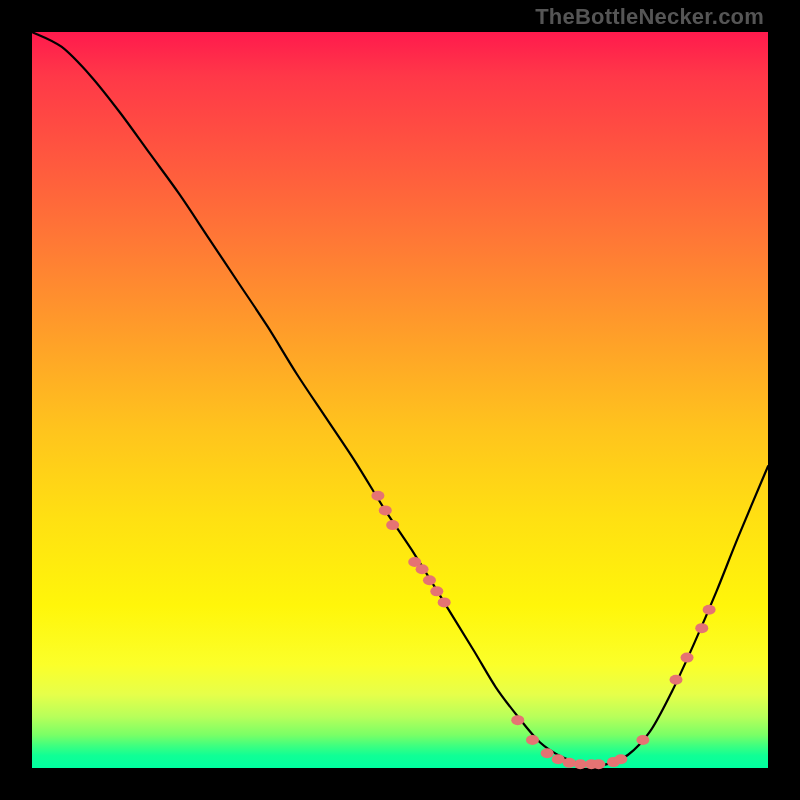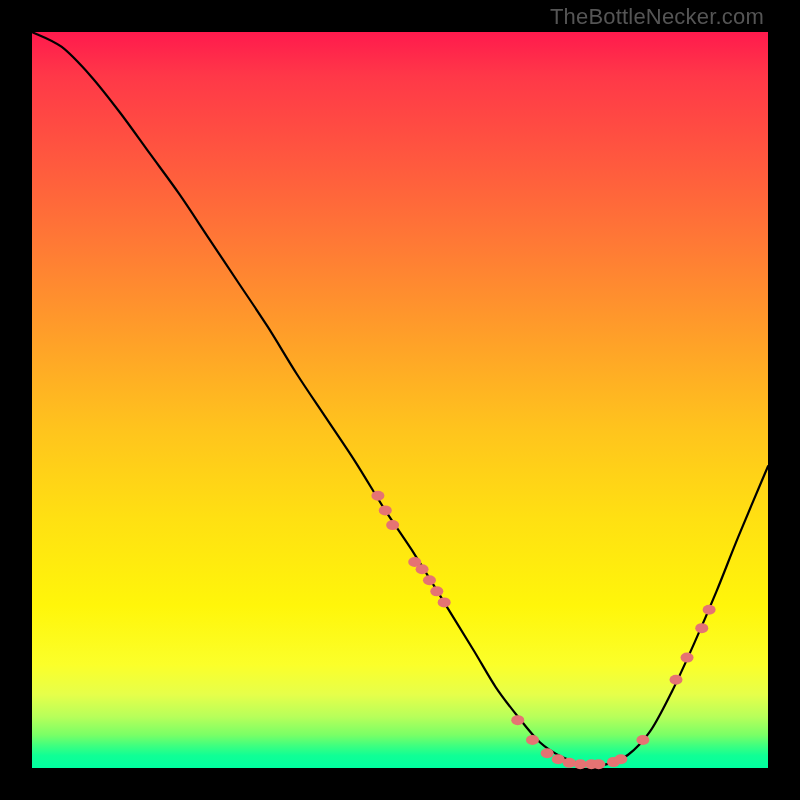--- a/index.html
+++ b/index.html
@@ -47,21 +47,21 @@
       #00ffa0 100%
     );
   }
   .watermark {
     position: absolute;
     top: 4px;
     right: 36px;
     color: #555;
     font-size: 22px;
     letter-spacing: 0.2px;
-    font-weight: 400;
+    font-weight: 700;
     user-select: none;
   }
   svg.curve {
     position: absolute;
     left: 0; top: 0;
     width: 736px; height: 736px;
     overflow: visible;
   }
 </style>
 </head>

